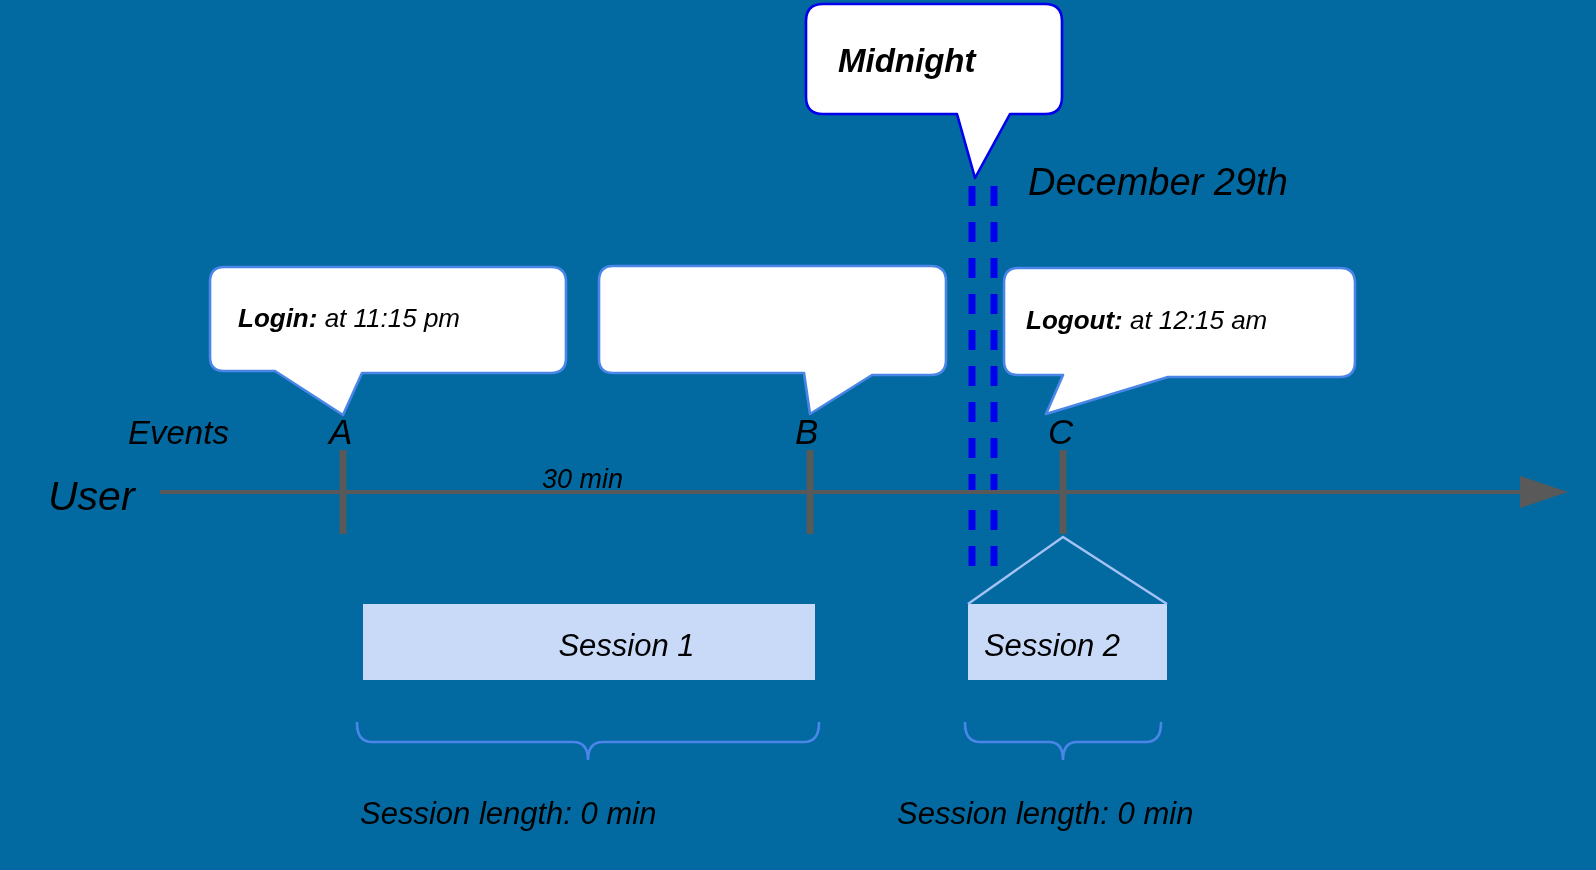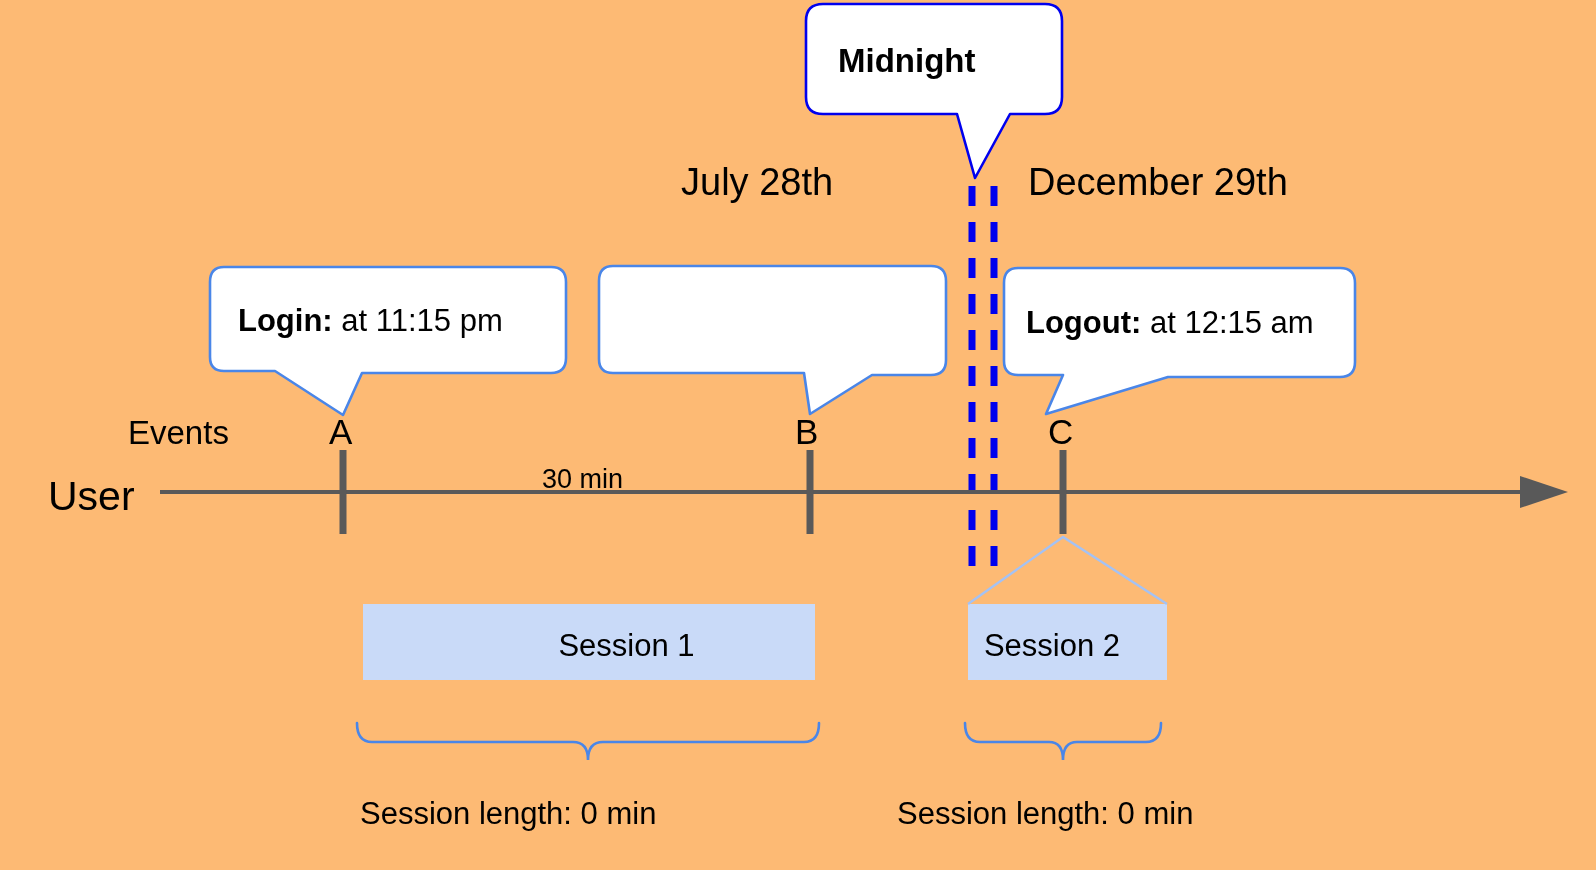--- a/index.html
+++ b/index.html
@@ -8,40 +8,41 @@
     background: #ffffff;
   }
   body {
     font-family: "Liberation Sans", sans-serif;
     color: #000000;
   }
   #stage {
     position: relative;
     width: 1596px;
     height: 870px;
-    background: #fdba74;
+    background: #0369a1;
     overflow: hidden;
+    font-style: italic;
   }
   #stage svg.layer {
     position: absolute;
     left: 0;
     top: 0;
     width: 1596px;
     height: 870px;
     pointer-events: none;
   }
   .lbl {
     position: absolute;
     white-space: nowrap;
     line-height: 1;
   }
   .callout-text {
     position: absolute;
     white-space: nowrap;
-    font-size: 31px;
+    font-size: 26px;
     line-height: 1;
     color: #000000;
   }
   .callout-text b {
     font-weight: bold;
   }
   .date-lbl {
     font-size: 38px;
   }
   .midnight-text {
@@ -180,21 +181,20 @@
                Q 1063 742 1063 760
                Q 1063 742 1077 742
                L 1146 742
                Q 1161 742 1161 723" fill="none" stroke="#4a86e8" stroke-width="2.6" stroke-linecap="round"></path>
     </g>
 
   </svg>
 
   <div class="midnight-text" style="left:838px; top:42px;">Midnight</div>
 
-  <div class="lbl date-lbl" style="left:681px; top:163px;">July 28th</div>
   <div class="lbl date-lbl" style="left:1028px; top:163px;">December 29th</div>
 
   <div class="callout-text" style="left:238px; top:305px;">
     <b>Login:</b><span> at 11:15 pm</span>
   </div>
 
 
   <div class="callout-text" style="left:1026px; top:307px;">
     <b>Logout:</b><span> at 12:15 am</span>
   </div>

